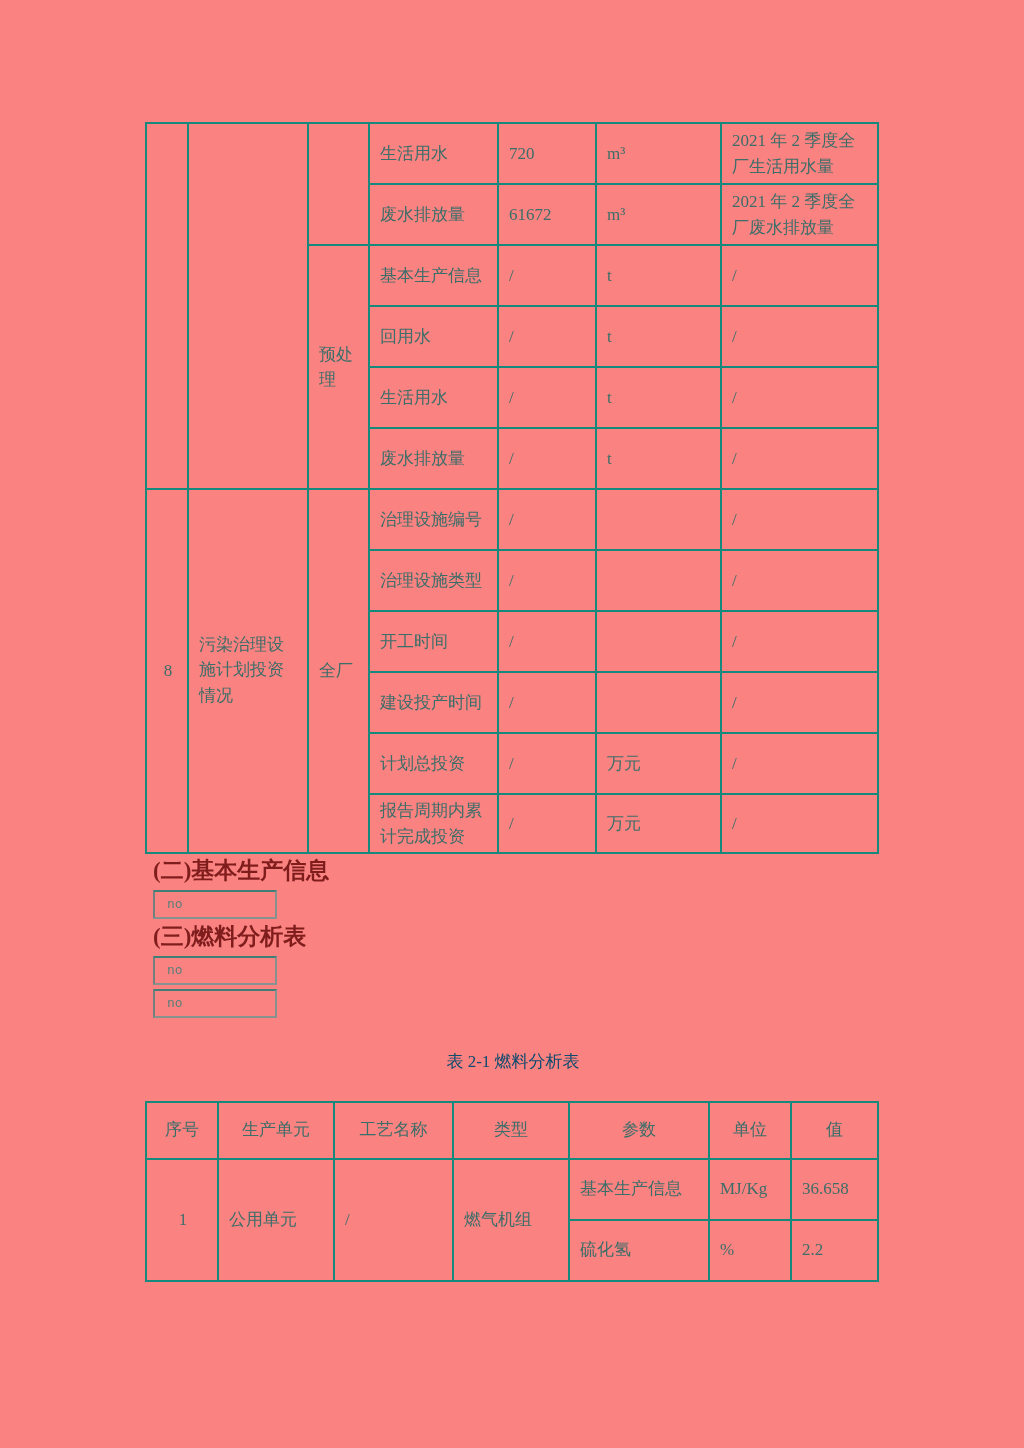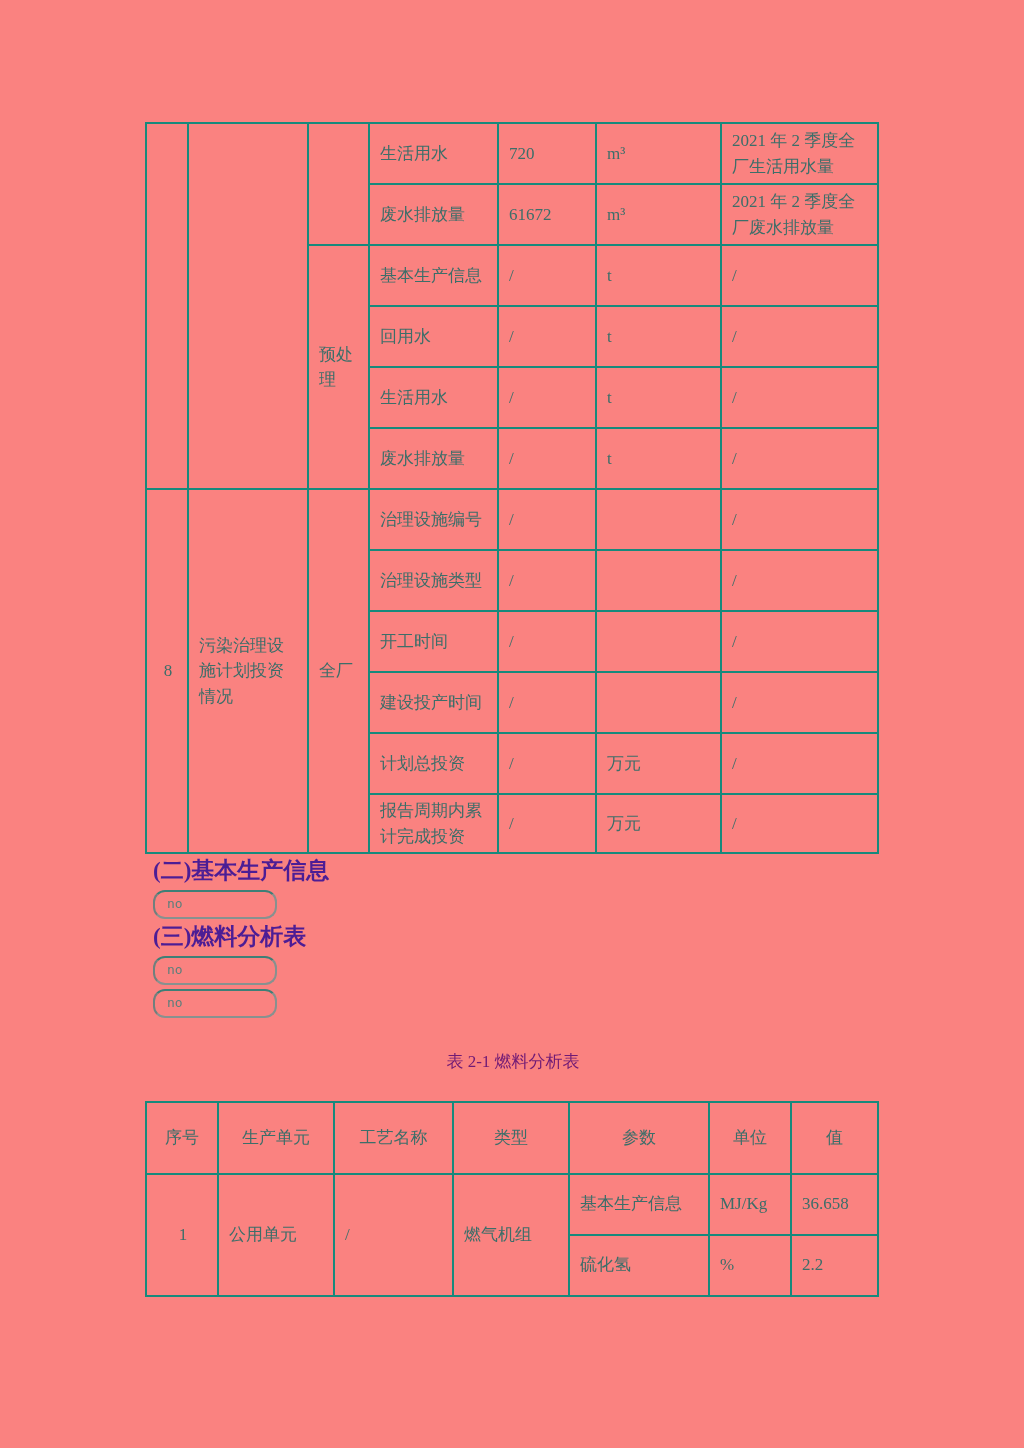--- a/index.html
+++ b/index.html
@@ -28,52 +28,51 @@
     color: #3c6e69;
     padding: 3px 8px 3px 10px;
     vertical-align: middle;
     line-height: 1.5;
     overflow: hidden;
     word-break: break-word;
   }
   tr.row-std  { height: 61px; }
   tr.row-tall { height: 56px; }
   td.c-center { text-align: center; padding-left: 4px; padding-right: 4px; }
-  td.c-group  { padding-left: 10px; }
+  td.c-group  { padding-left: 10px; font-family: Liberation Mono, monospace; }
   td.c-scope  { padding-left: 8px; padding-right: 4px; }
 
   h2.section-heading {
     font-size: 23px;
     font-weight: bold;
-    color: #4c1d95;
+    color: #7f1d1d;
     margin: 3px 0 4px 8px;
     line-height: 1.25;
   }
   .no-box {
     width: 124px; height: 29px;
     margin: 3px 0 4px 8px;
     background: transparent;
     border-style: solid;
     border-width: 2px;
     border-color: #3e7f77 #87918f #87918f #6f807e;
     font-family: "DejaVu Sans Mono", "Liberation Mono", monospace;
     font-size: 13px;
     color: #5c7f7b;
     padding: 5px 4px 4px 12px;
     line-height: 1;
-    border-radius: 12px;
   }
   .fuel-title {
     text-align: center;
     font-size: 17px;
-    color: #701a75;
+    color: #0c4a6e;
     margin: 32px 0 28px 0;
   }
   table.fuel-table th { text-align: center; padding: 3px 4px; }
-  tr.fuel-header { height: 72px; font-family: Liberation Serif, serif; }
+  tr.fuel-header { height: 57px; font-family: Liberation Serif, serif; }
 </style>
 </head>
 <body>
 
 <div class="page">
 
   <table class="doc-table">
     <colgroup>
       <col style="width:42px">
         <col style="width:120px">

